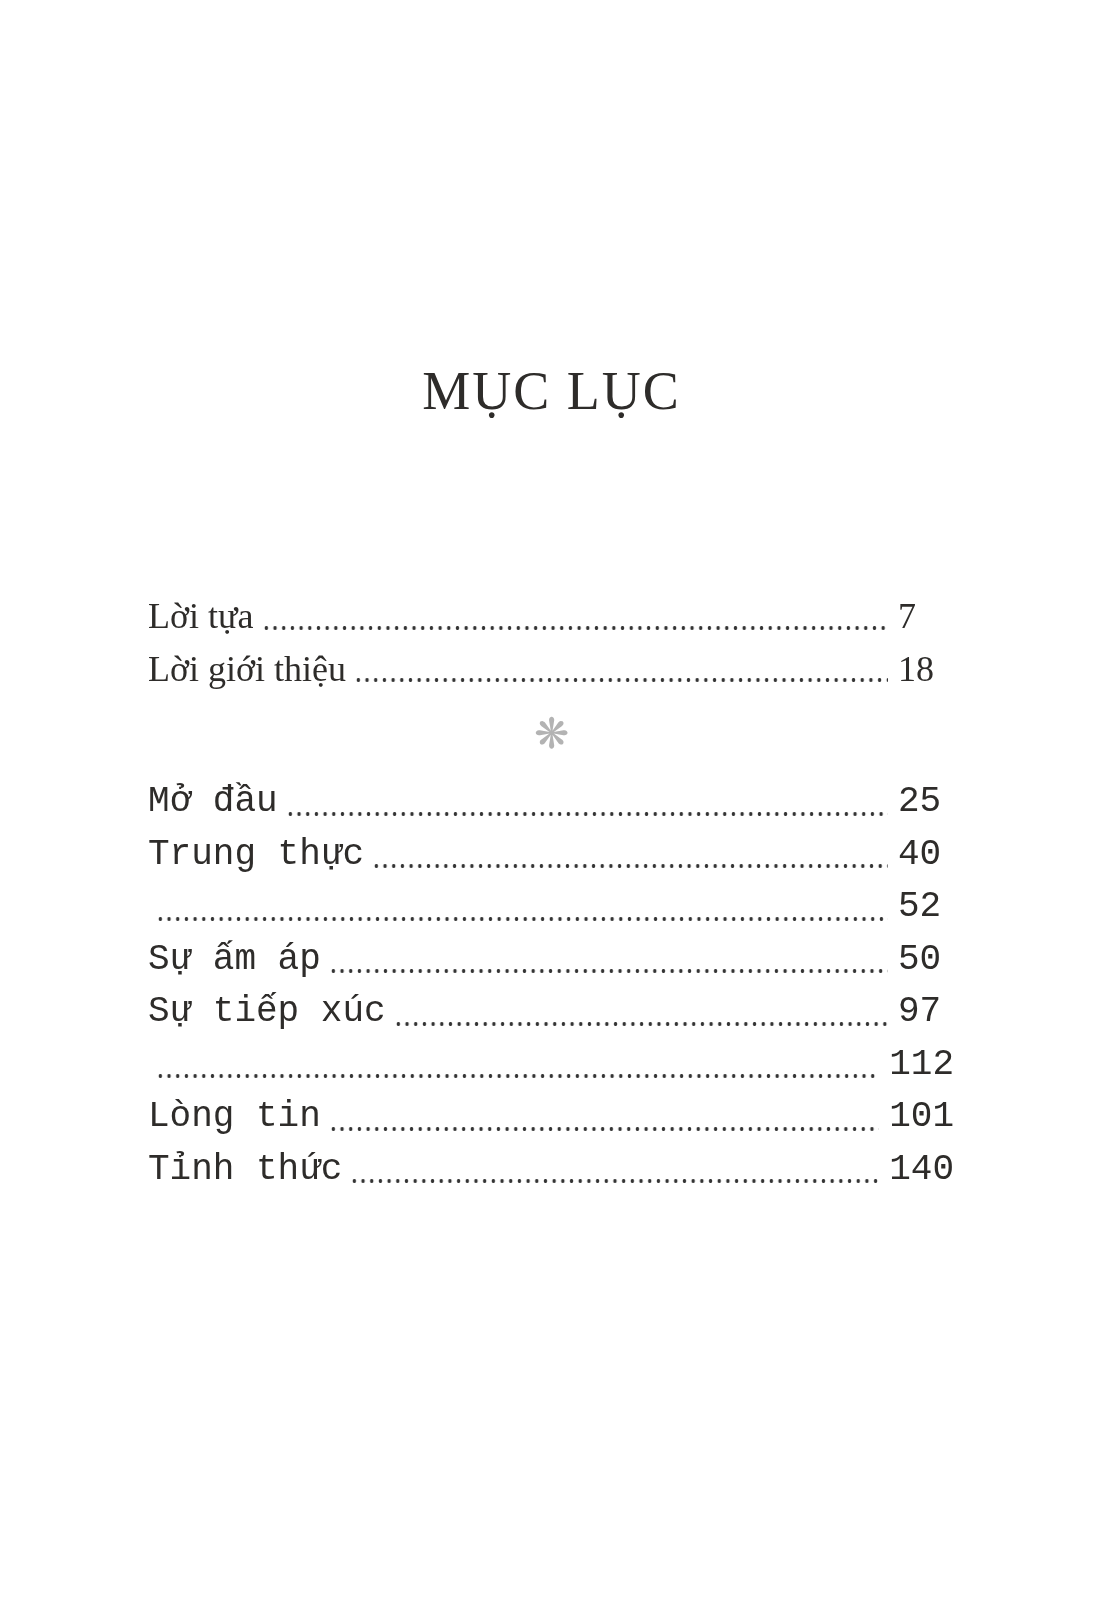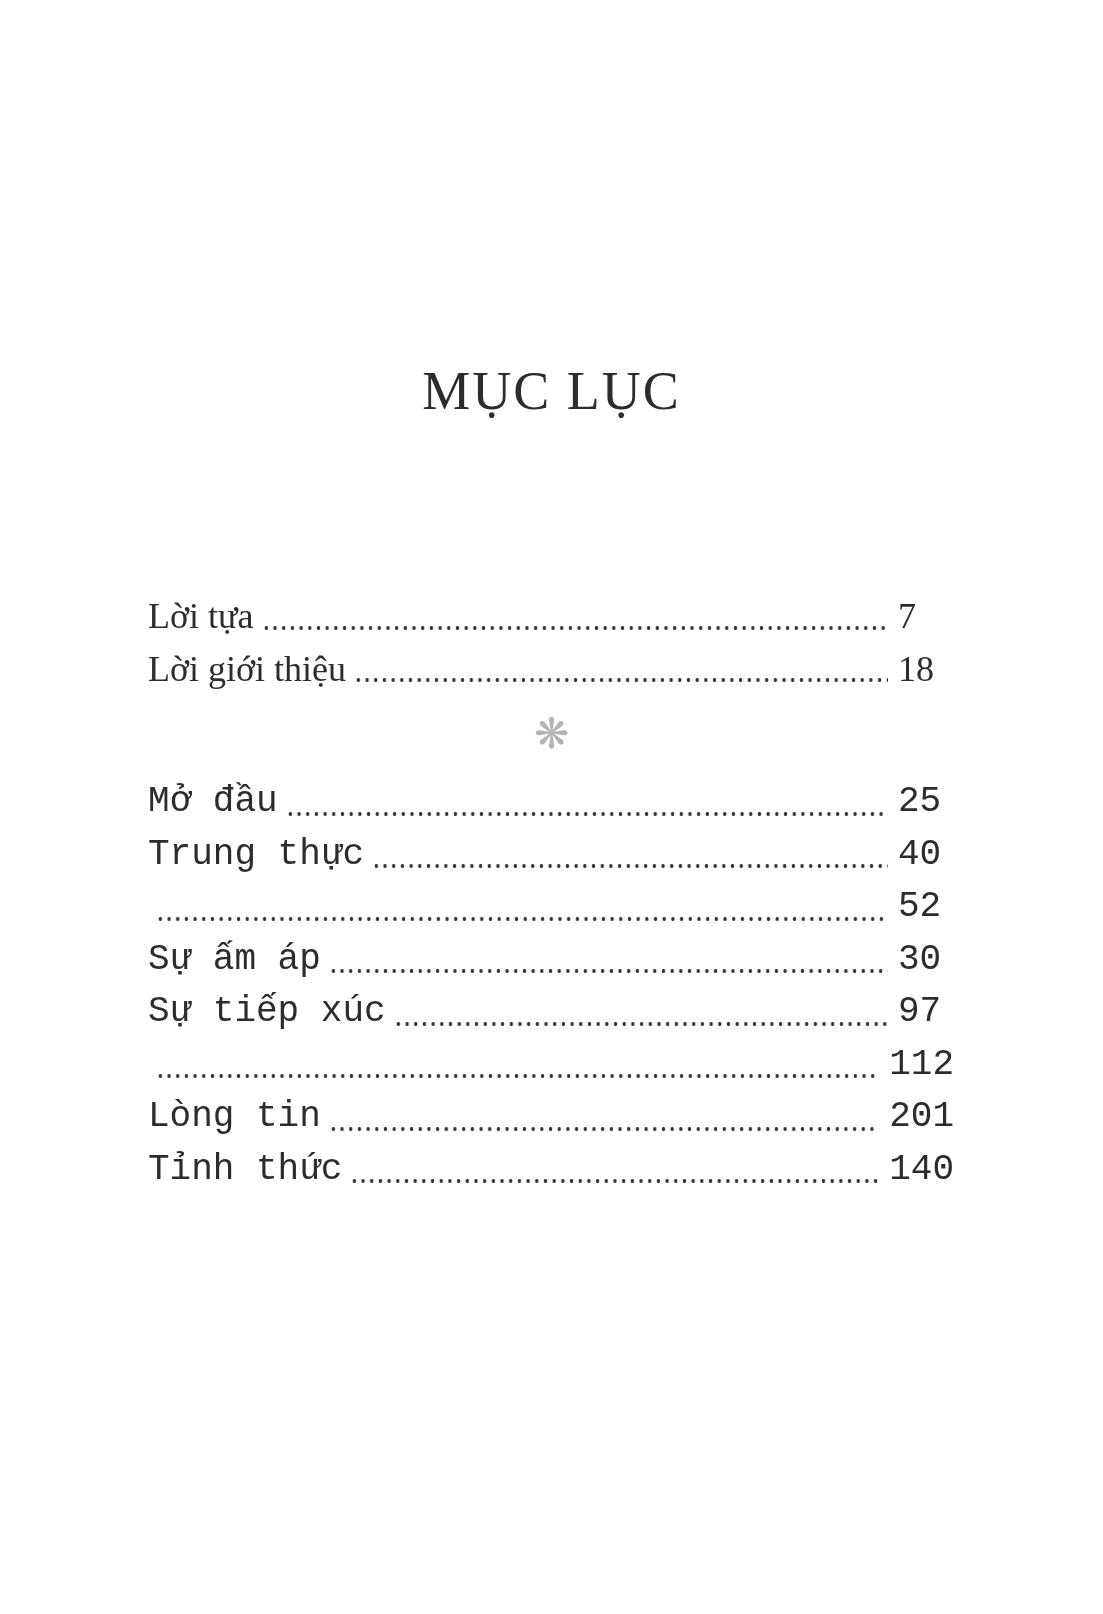--- a/index.html
+++ b/index.html
@@ -119,35 +119,35 @@
         <span class="toc-leader"></span>
         <span class="toc-page">40</span>
       </div>
       <div class="toc-row">
         <span class="toc-leader"></span>
         <span class="toc-page">52</span>
       </div>
       <div class="toc-row">
         <span class="toc-label">Sự ấm áp</span>
         <span class="toc-leader"></span>
-        <span class="toc-page">30</span>
+        <span class="toc-page">50</span>
       </div>
       <div class="toc-row">
         <span class="toc-label">Sự tiếp xúc</span>
         <span class="toc-leader"></span>
         <span class="toc-page">97</span>
       </div>
       <div class="toc-row">
         <span class="toc-leader"></span>
         <span class="toc-page">112</span>
       </div>
       <div class="toc-row">
         <span class="toc-label">Lòng tin</span>
         <span class="toc-leader"></span>
-        <span class="toc-page">201</span>
+        <span class="toc-page">101</span>
       </div>
       <div class="toc-row">
         <span class="toc-label">Tỉnh thức</span>
         <span class="toc-leader"></span>
         <span class="toc-page">140</span>
       </div>
     </section>
 
 </main>
 

